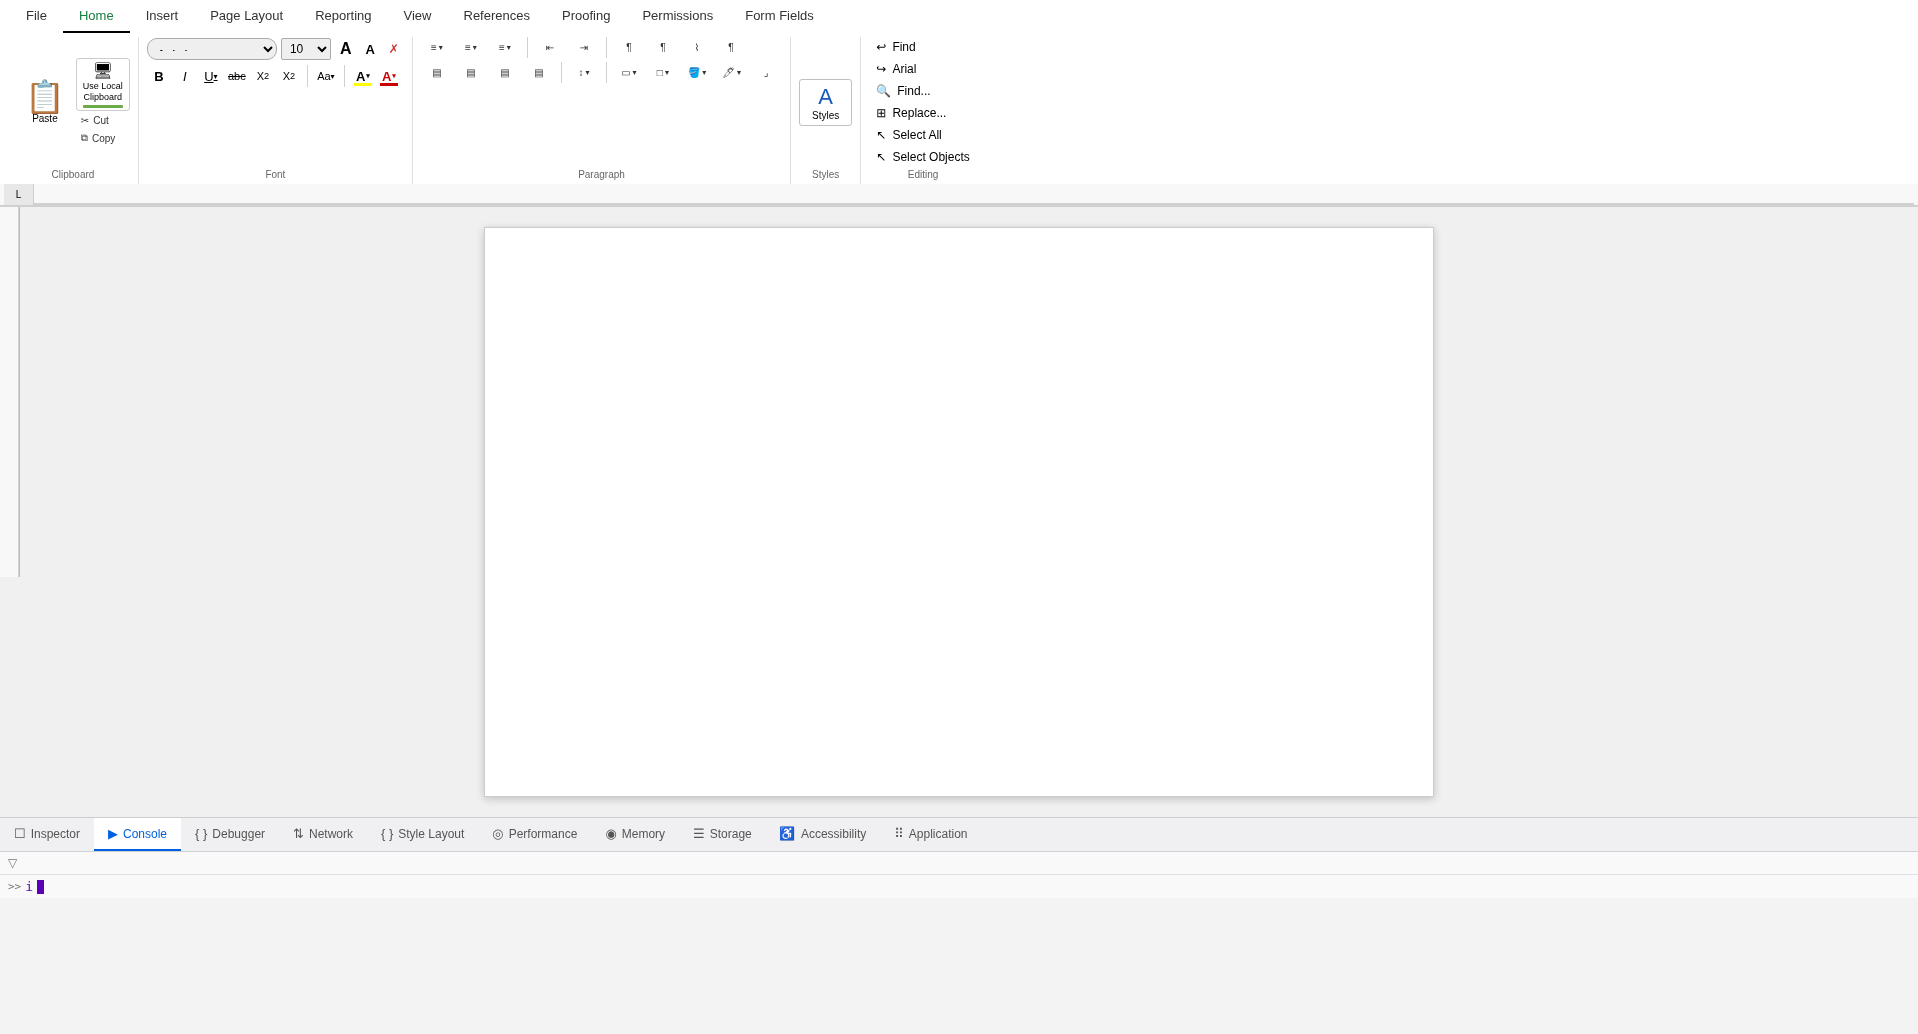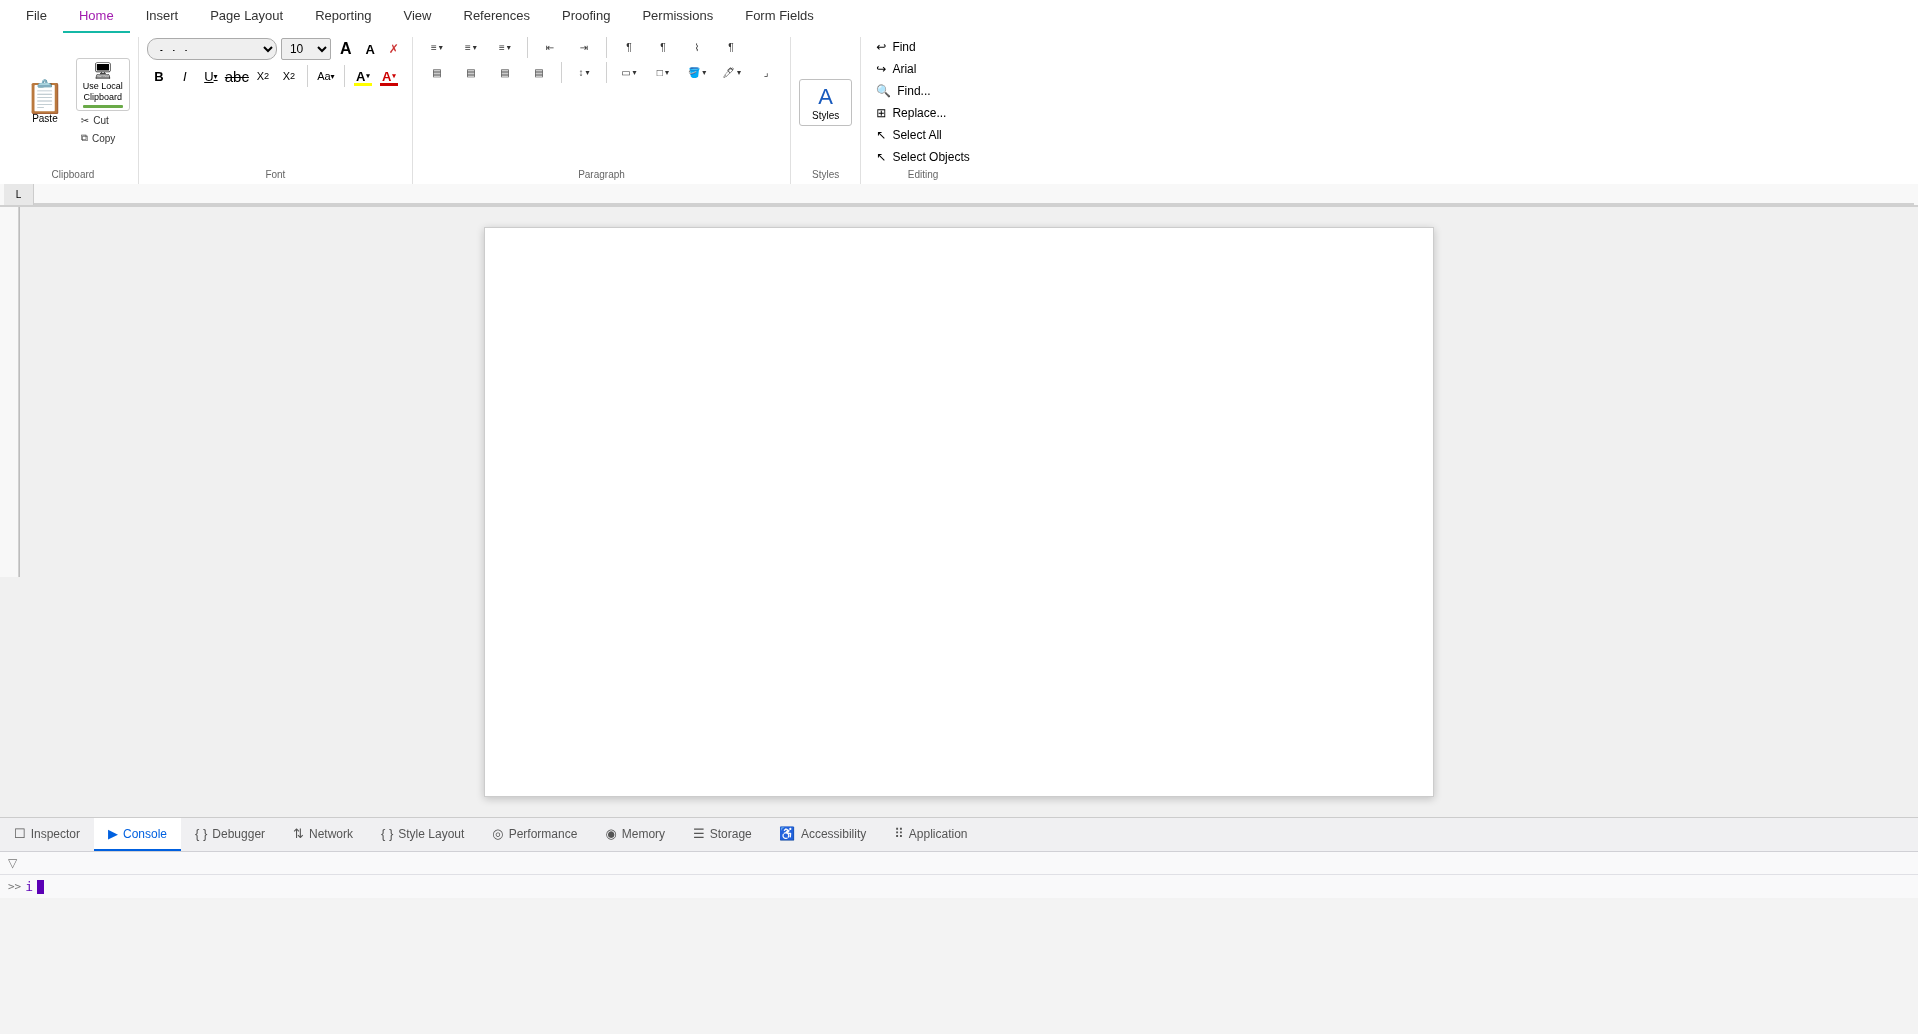--- a/index.html
+++ b/index.html
@@ -6,21 +6,21 @@
     body { font-family: 'Segoe UI', Arial, sans-serif; font-size: 12px; background: #f3f3f3; overflow: hidden; width: 1918px; height: 1034px; }
 
     
     .app-container { display: flex; flex-direction: column; height: 898px; background: #fff; }
 
     
     .ribbon { background: #fff; border-bottom: 1px solid #d0d0d0; flex-shrink: 0; }
 
     .ribbon-tabs { display: flex; background: #fff; padding: 0 10px; }
     .ribbon-tab { padding: 8px 16px; font-size: 13px; cursor: pointer; color: #333; border-bottom: 2px solid transparent; }
-    .ribbon-tab.active { color: #a21caf; border-bottom: 2px solid #14b8a6; font-weight: 500; }
+    .ribbon-tab.active { color: #15803d; border-bottom: 2px solid #000000; font-weight: 500; }
 
     .ribbon-content { display: flex; padding: 4px 8px 0 8px; align-items: stretch; background: #fff; }
 
     .ribbon-group { display: flex; flex-direction: column; align-items: stretch; padding: 0 8px; border-right: 1px solid #e0e0e0; }
     .ribbon-group:last-child { border-right: none; }
     .ribbon-group-content { display: flex; align-items: center; gap: 2px; flex: 1; }
     .ribbon-group-label { text-align: center; font-size: 10px; color: #666; padding: 2px 0 4px 0; }
 
     .ribbon-btn { display: flex; flex-direction: column; align-items: center; justify-content: center; padding: 4px 6px; cursor: pointer; border: 1px solid transparent; border-radius: 3px; min-width: 32px; font-size: 10px; color: #333; gap: 2px; }
 
@@ -140,21 +140,21 @@
               <option>10</option>
             </select>
             <div class="grow-btn" style="font-size:16px;font-weight:bold;">A</div>
             <div class="grow-btn" style="font-size:13px;font-weight:bold;">A</div>
             <div class="grow-btn" style="font-size:12px;color:#cc3333;">✗</div>
           </div>
           <div class="font-row2">
             <div class="font-btn bold">B</div>
             <div class="font-btn italic">I</div>
             <div class="font-btn underline">U <span class="dropdown-arrow">▾</span></div>
-            <div class="font-btn strikethrough" style="font-size:15px;">abc</div>
+            <div class="font-btn strikethrough" style="font-size:11px;">abc</div>
             <div class="font-btn" style="font-size:11px;">X<sub>2</sub></div>
             <div class="font-btn" style="font-size:11px;">X<sup>2</sup></div>
             <div class="separator"></div>
             <div class="font-btn" style="font-size:11px;">Aa <span class="dropdown-arrow">▾</span></div>
             <div class="separator"></div>
             <div class="font-btn color-btn" style="font-size:13px;font-weight:bold;position:relative;">
               A
               <div class="color-underline" style="background:#ffff00;"></div>
               <span class="dropdown-arrow" style="font-size:7px;margin-left:1px;">▾</span>
             </div>

